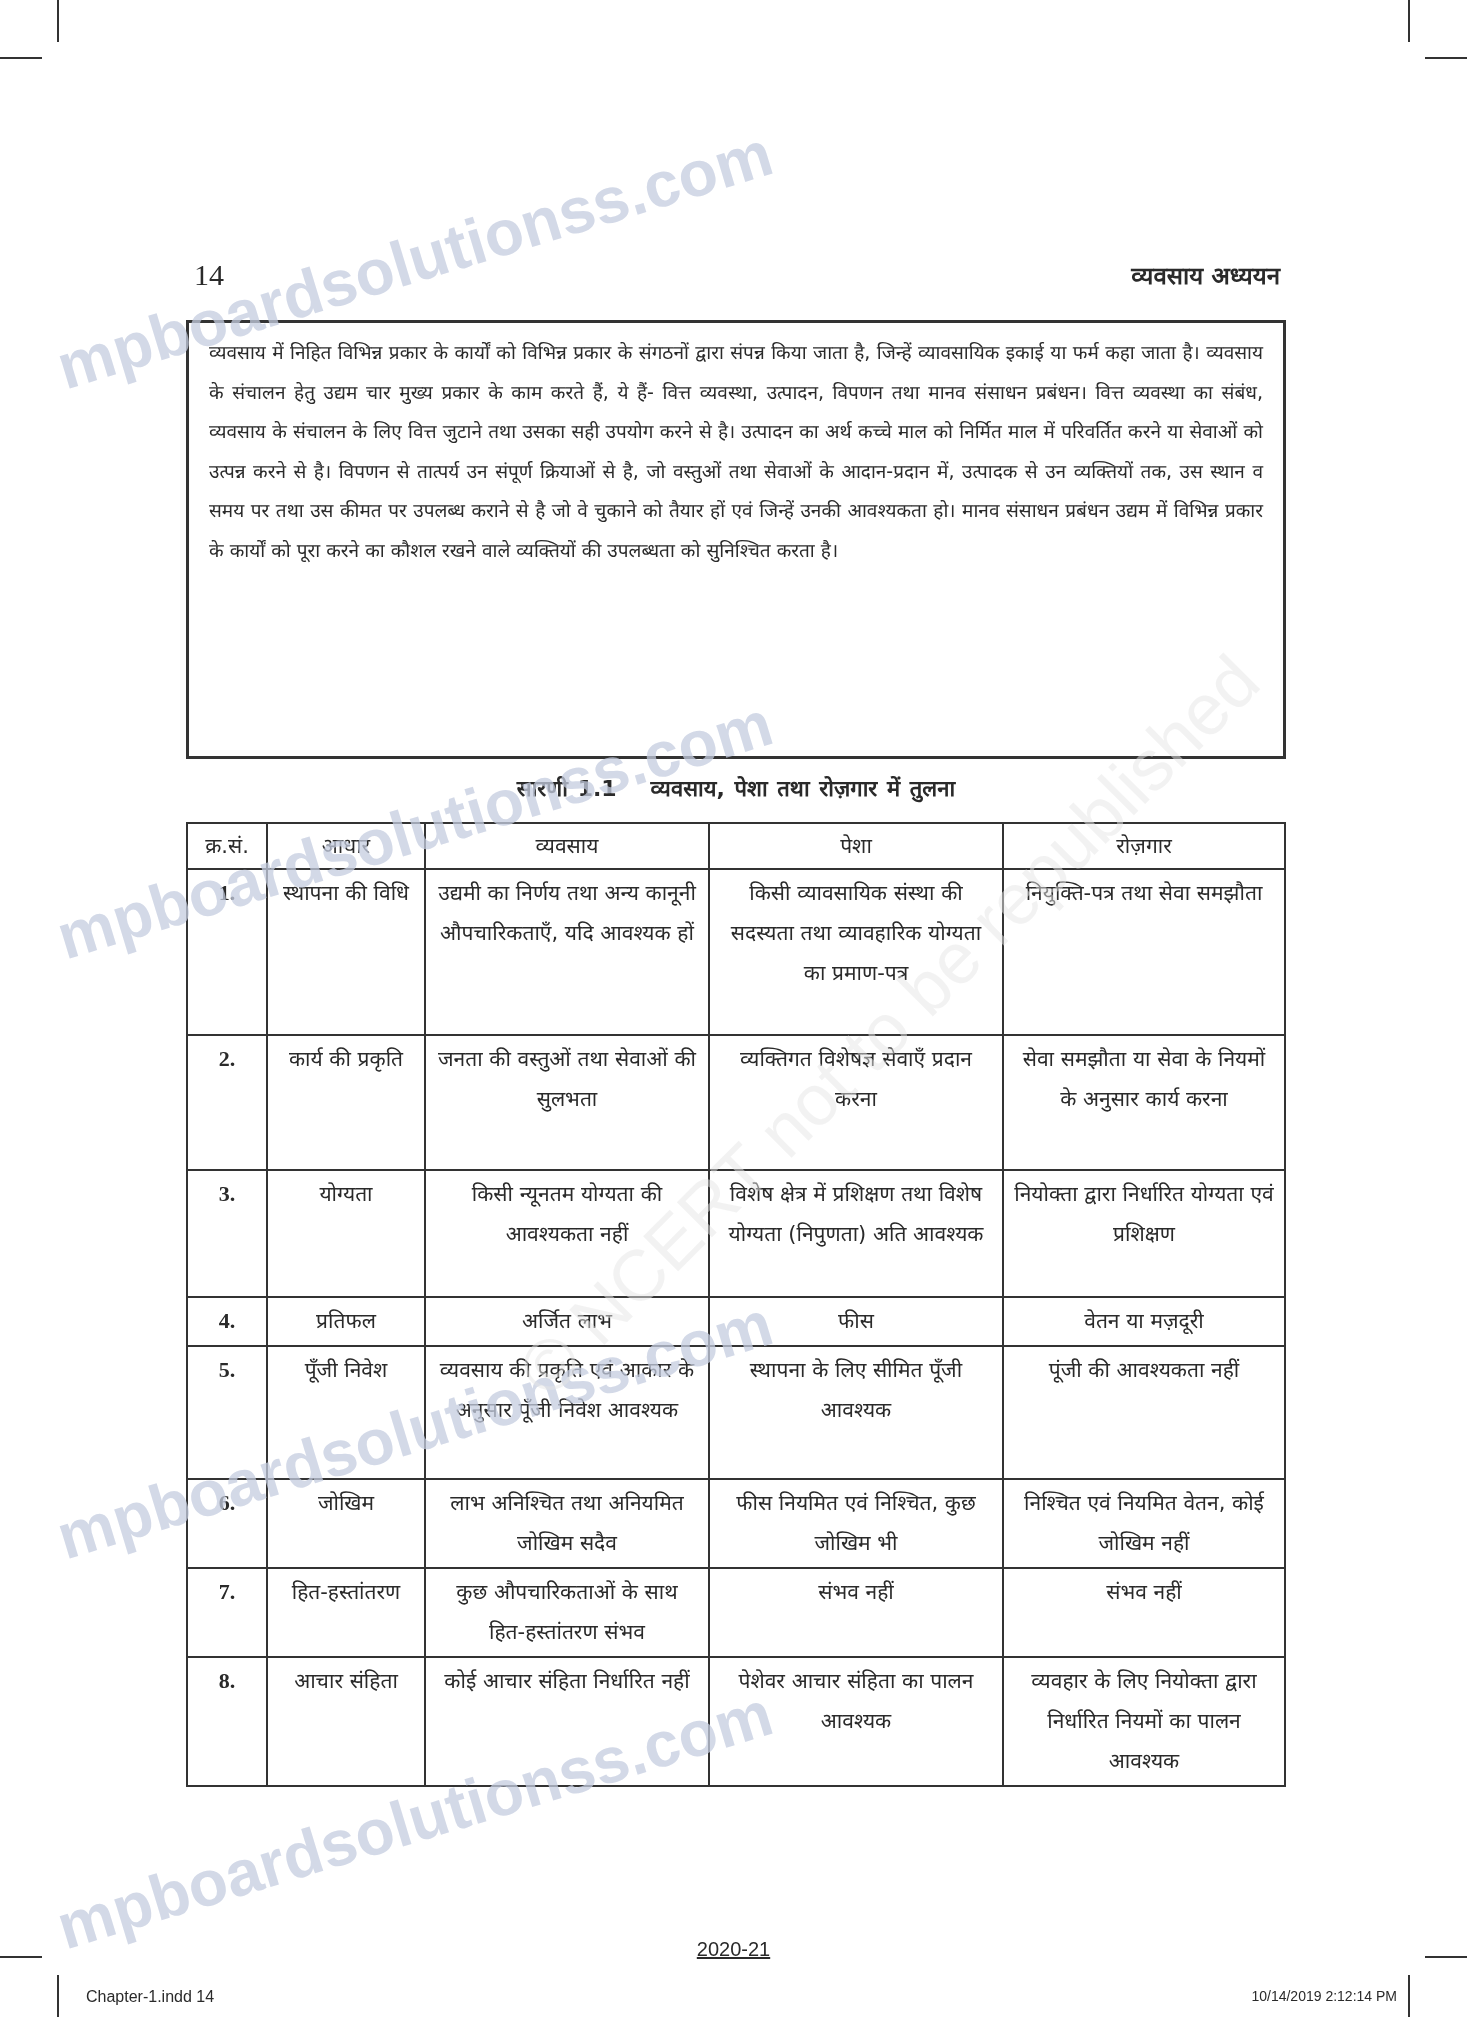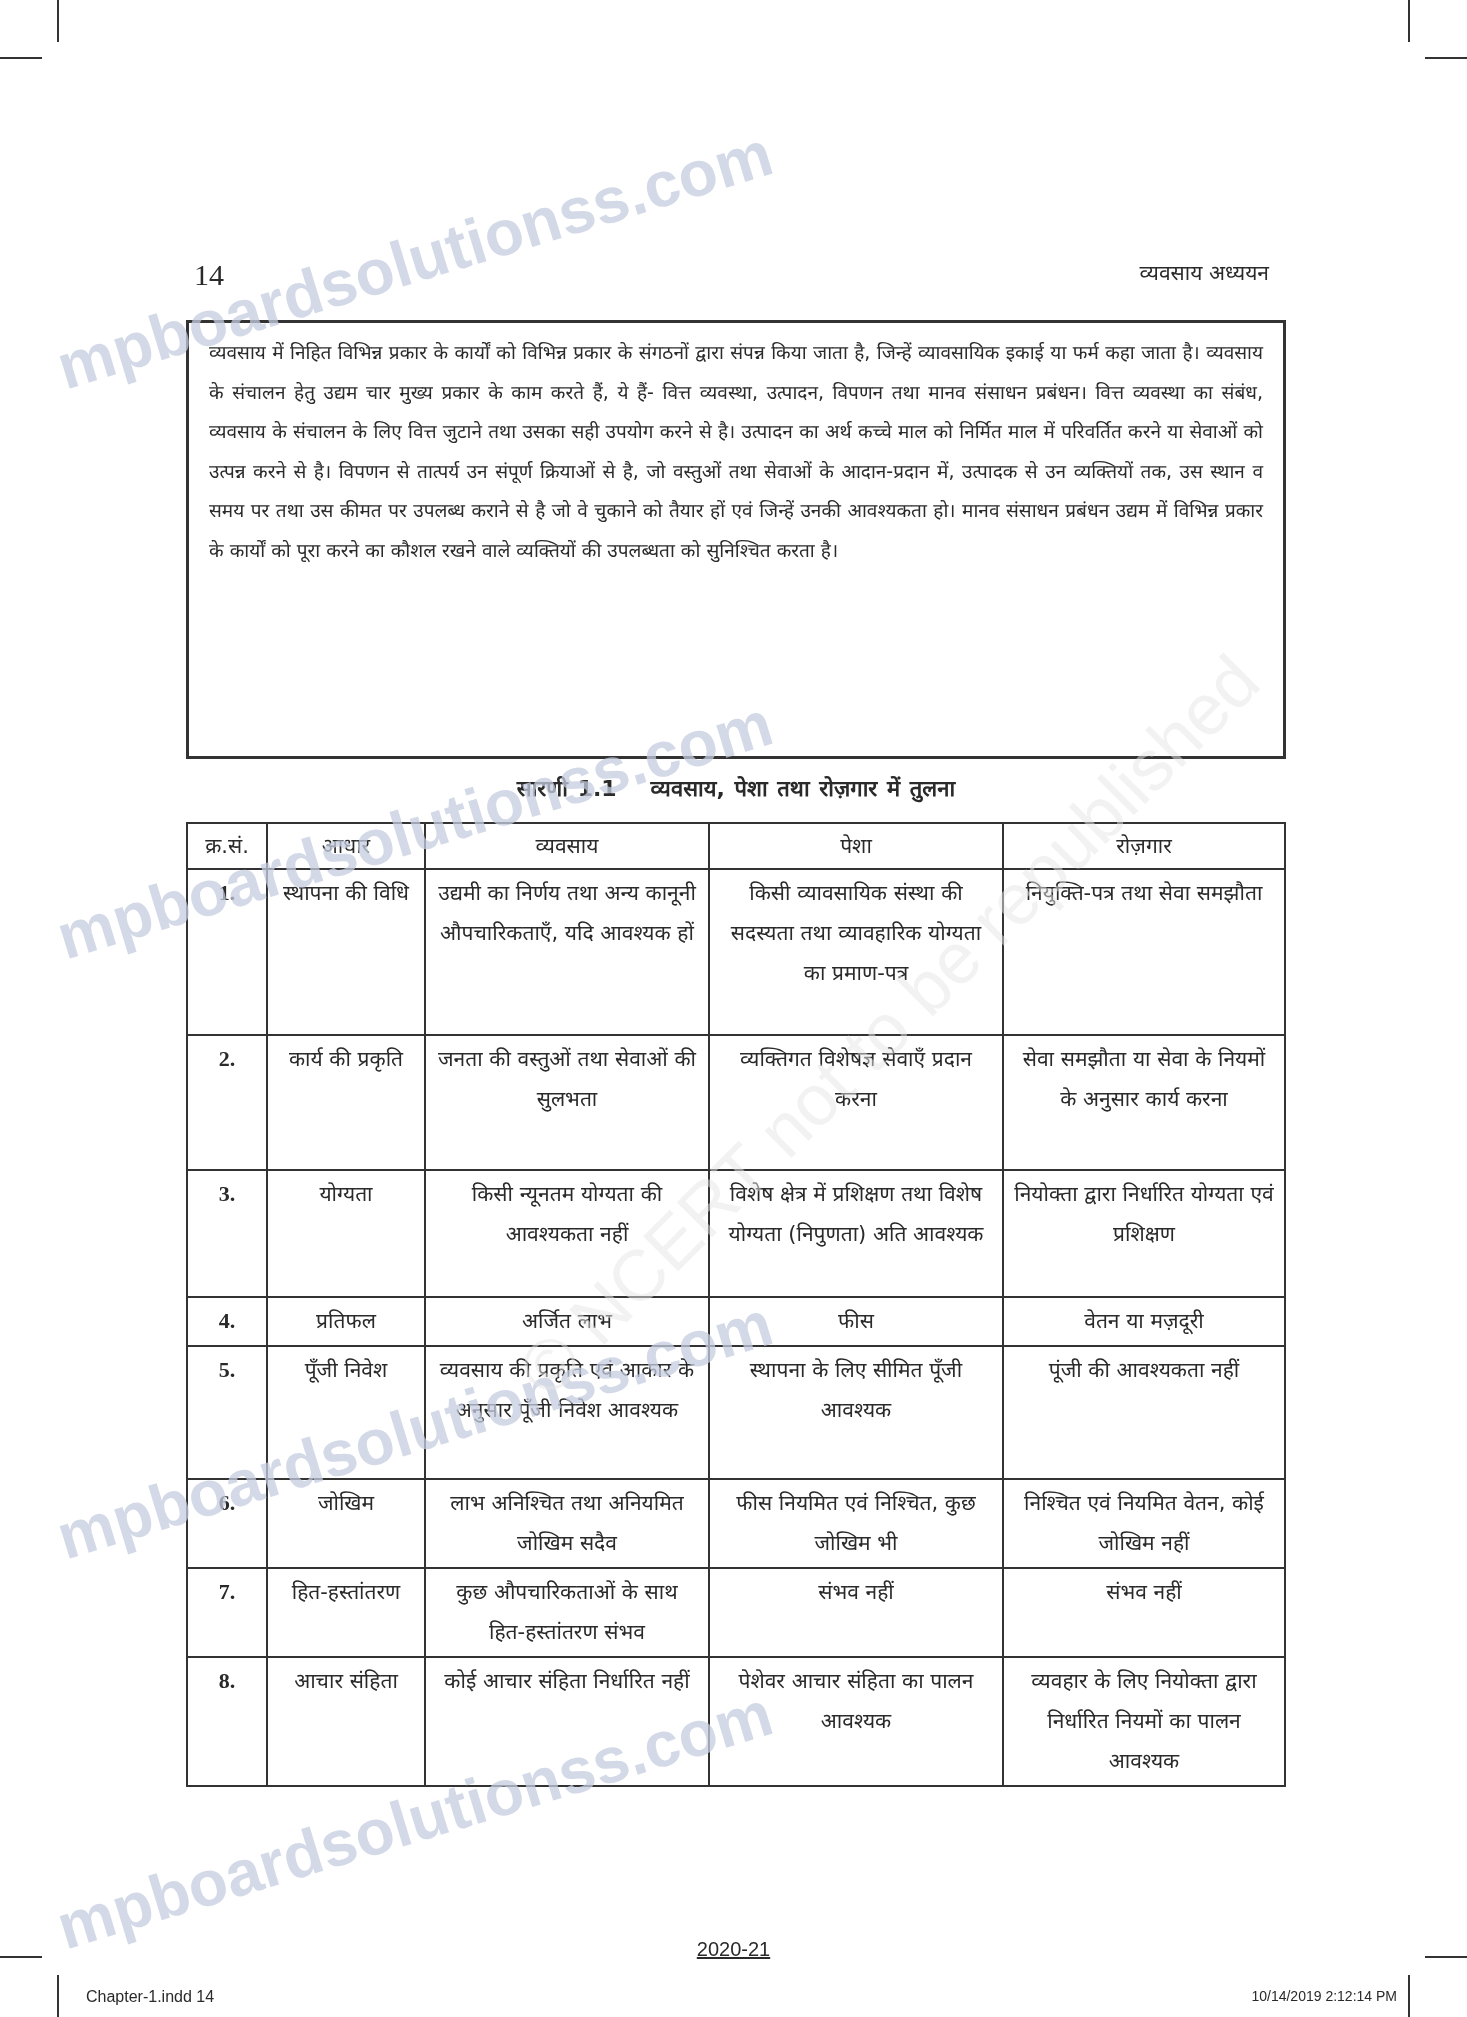--- a/index.html
+++ b/index.html
@@ -10,21 +10,21 @@
   }
   .crop { position: absolute; background: #333; }
   .watermark {
     position: absolute; color: #c5cde0; font-family: "Liberation Sans", sans-serif;
     font-weight: bold; transform-origin: left bottom; white-space: nowrap; opacity: 0.75;
     pointer-events: none; z-index: 5;
   }
   .wm-faint { color: #e6e6e6; opacity: 0.5; font-weight: normal; }
   .page-num { position: absolute; left: 194px; top: 258px; font-size: 30px;
     font-family: Liberation Serif, serif; }
-  .running-head { position: absolute; right: 198px; top: 258px; font-size: 21px; }
+  .running-head { position: absolute; right: 187px; top: 258px; font-size: 24px; font-weight: bold; }
   .box {
     position: absolute; left: 186px; top: 320px; width: 1094px; height: 433px;
     border: 3px solid #333; box-sizing: content-box;
   }
   .box-title { text-align: center; font-weight: bold; font-size: 22px; margin-top: 16px; }
   .box-body {
     margin: 10px 20px 0 20px; font-size: 19px; line-height: 39.5px; text-align: justify;
   }
   .table-title {
     position: absolute; left: 186px; width: 1100px; top: 772px; text-align: center;

